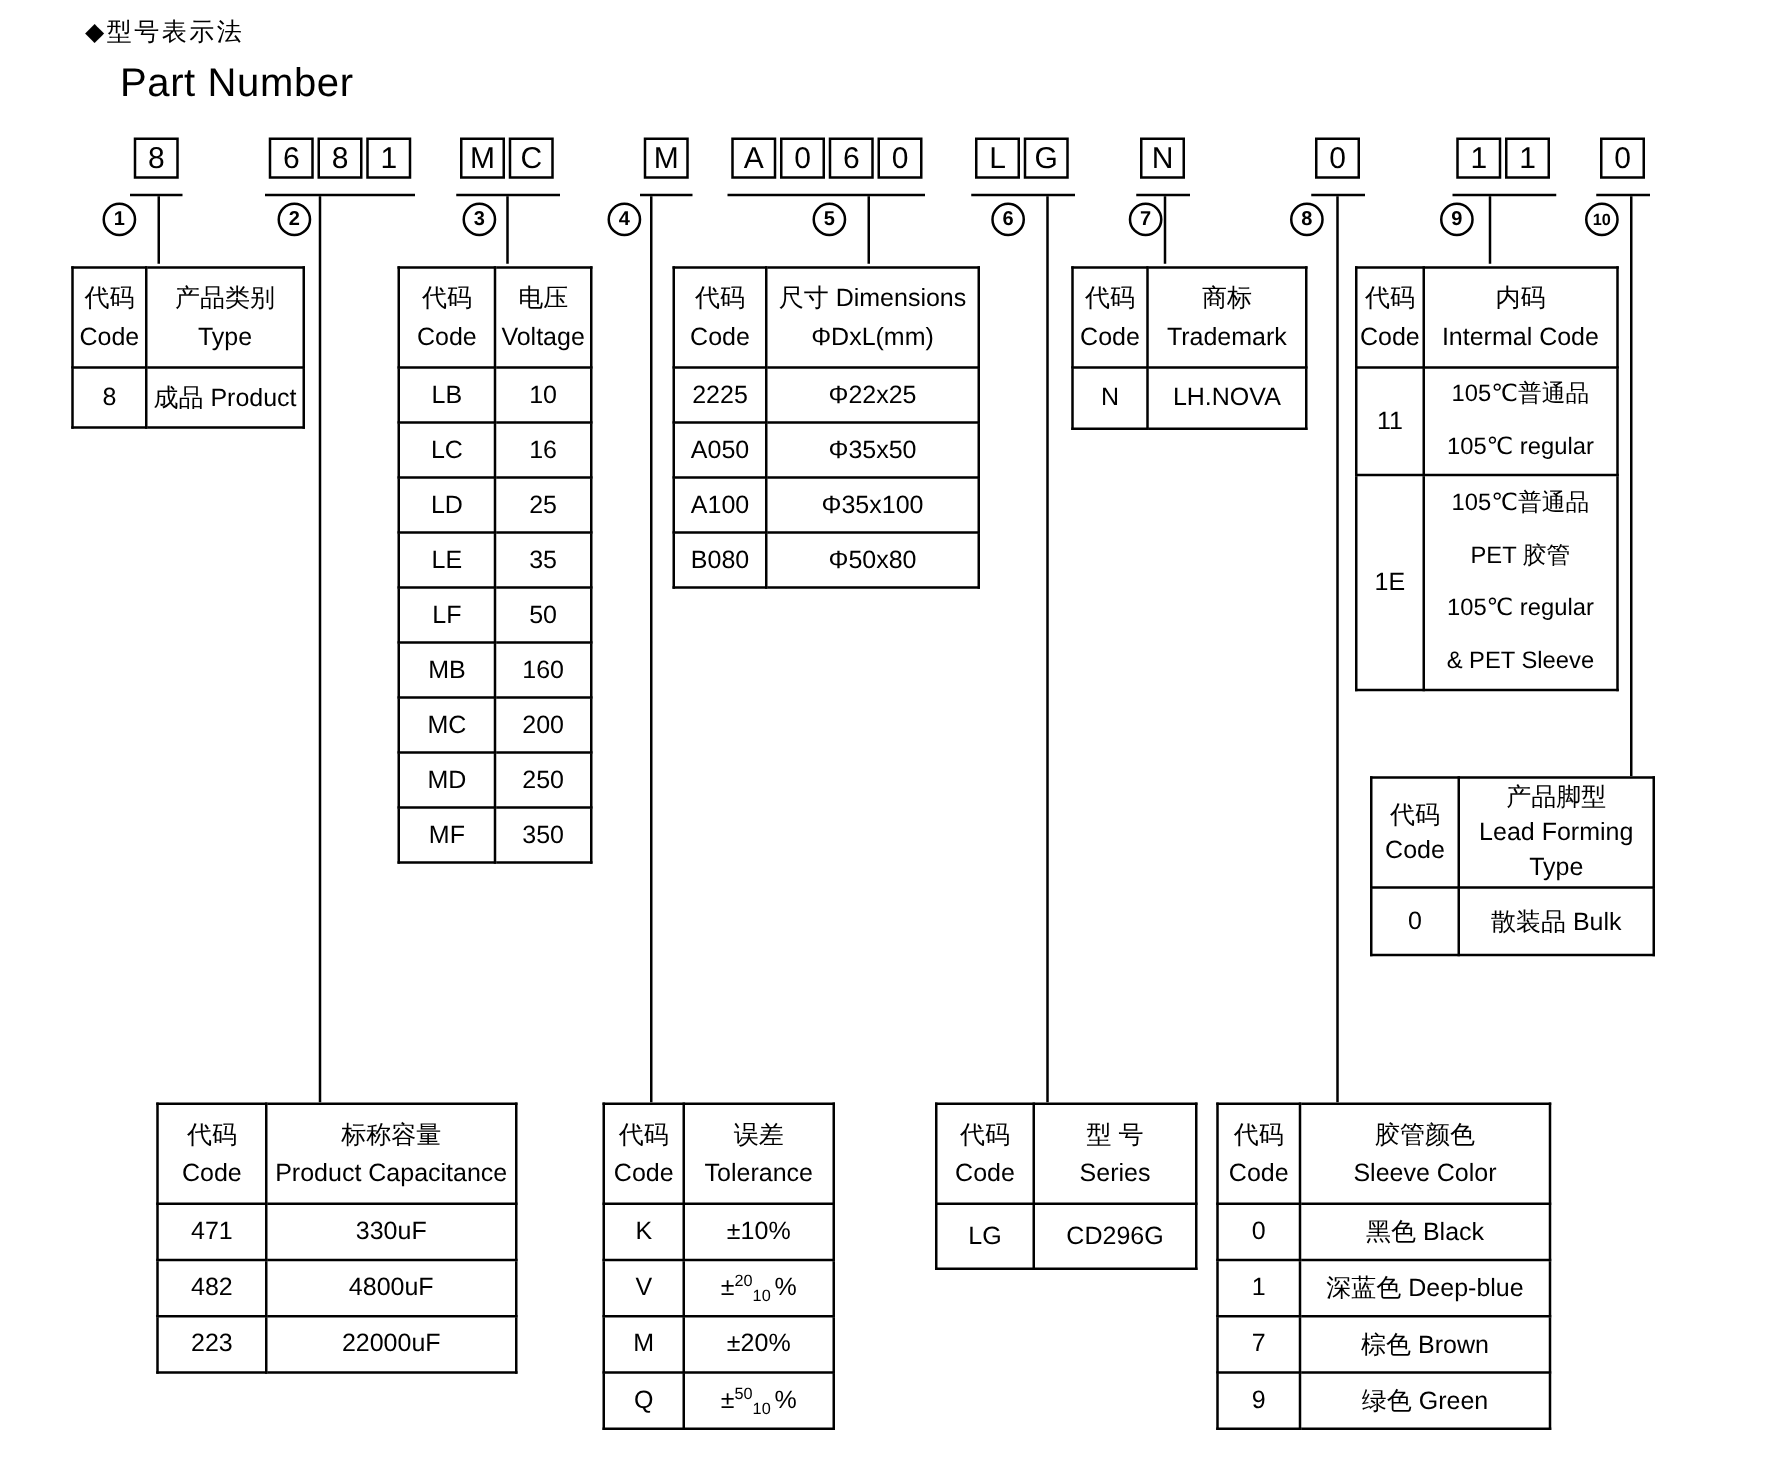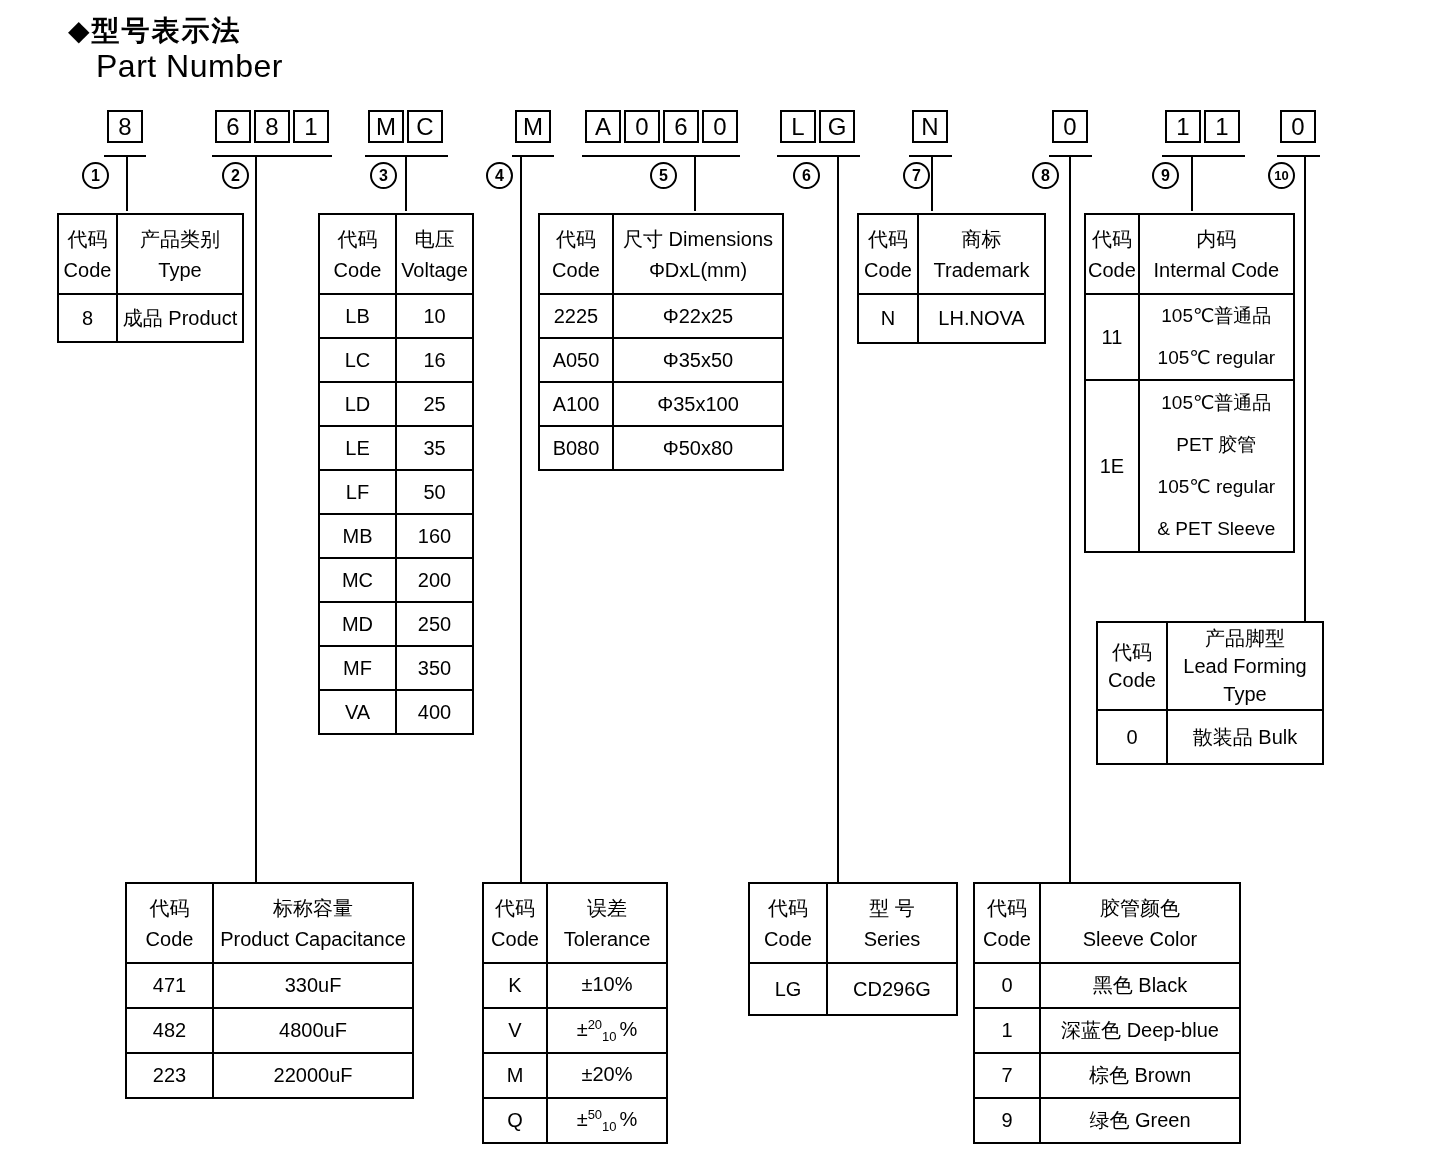--- a/index.html
+++ b/index.html
@@ -1,19 +1,19 @@
 <!DOCTYPE html>
 <html><head>
 <meta charset="utf-8">
 <style>
   html,body{margin:0;padding:0;background:#fff;}
   #canvas{position:relative;width:1429px;height:1169px;background:#fff;
           font-family:"Liberation Sans","DejaVu Sans",sans-serif;color:#000;overflow:hidden;}
   .abs{position:absolute;}
-  .title-zh{font-size:28px;font-weight:bold;letter-spacing:2px;}
+  .title-zh{font-size:20px;font-weight:normal;letter-spacing:2px;}
   .title-en{font-size:32px;letter-spacing:0.5px;}
   .pn-group{position:absolute;top:110px;display:flex;gap:3px;}
   .pn-box{width:36px;height:33px;box-sizing:border-box;border:2px solid #000;background:#fff;
           display:flex;align-items:center;justify-content:center;font-size:24px;}
   .underline{position:absolute;top:155px;height:2px;background:#000;}
   .vline{position:absolute;width:2px;background:#000;}
   .marker{position:absolute;top:162px;width:27px;height:27px;box-sizing:border-box;
           border:2px solid #000;border-radius:50%;display:flex;align-items:center;
           justify-content:center;font-size:16px;font-weight:bold;background:#fff;}
   table.tbl{border-collapse:collapse;position:absolute;background:#fff;table-layout:fixed;}
@@ -164,24 +164,20 @@
           <td>200</td>
         </tr>
     <tr>
           <td style="height:42px;">MD</td>
           <td>250</td>
         </tr>
     <tr>
           <td style="height:42px;">MF</td>
           <td>350</td>
         </tr>
-    <tr>
-          <td style="height:42px;">VA</td>
-          <td>400</td>
-        </tr>
   </tbody>
     </table>
 
   <table class="tbl" style="left:538px;top:213px;">
     <tbody>
         <tr>
       <td class="hdr" style="width:64px;height:78px;">
         <div>代码</div>
         <div>Code</div>
       </td>

